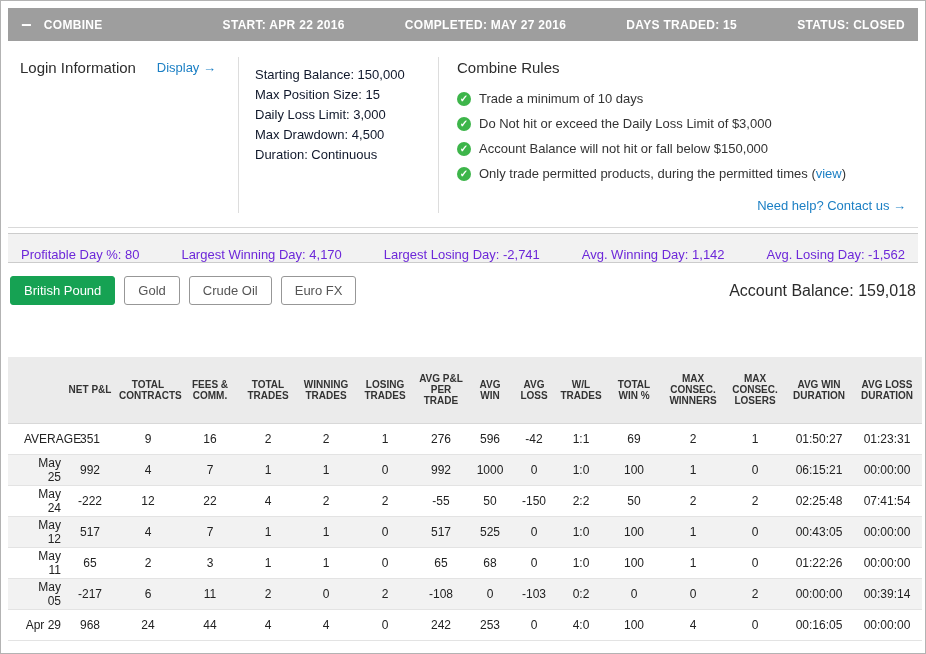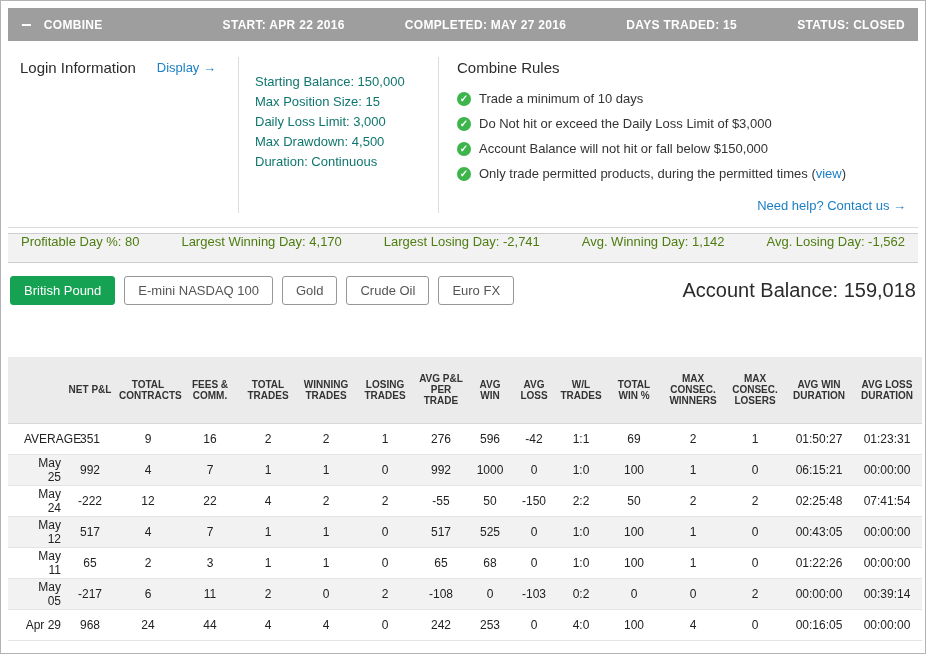--- a/index.html
+++ b/index.html
@@ -17,45 +17,45 @@
   .minimize { font-size: 18px; line-height: 1; margin-right: 12px; cursor: pointer; }
   .topbar-items { flex: 1; display: flex; justify-content: space-between; margin-left: 120px; align-items: center; }
   
   .info-section { display: flex; border-bottom: 1px solid #d9d9d9; padding: 16px 0 14px; }
   .col-login { width: 230px; padding: 2px 12px 0 12px; }
   .col-params { width: 200px; padding: 2px 10px 0 16px; border-left: 1px solid #ddd; }
   .col-rules { flex: 1; padding: 2px 12px 0 18px; border-left: 1px solid #ddd; display: flex; flex-direction: column; }
   h2 { font-size: 15px; font-weight: 400; color: #2d2d2d; }
   .login-row { display: flex; align-items: center; justify-content: space-between; padding-right: 10px; }
   .link { color: #1b7fc4; text-decoration: none; font-size: 13px; }
-  .params-list { list-style: none; margin-top: 13px; font-size: 13px; color: #0f766e; }
+  .params-list { list-style: none; margin-top: 6px; font-size: 13px; color: #0f172a; }
   .params-list li { line-height: 20px; }
   .rules-list { list-style: none; margin-top: 10px; font-size: 13px; color: #333; }
   .rules-list li { display: flex; align-items: center; line-height: 25px; }
   .check-icon {
     display: inline-flex; width: 14px; height: 14px; border-radius: 50%;
     background: #3db54a; color: #fff; font-size: 10px; font-weight: bold;
     align-items: center; justify-content: center; margin-right: 8px; flex: 0 0 14px;
   }
   .help-link { margin-top: auto; align-self: flex-end; padding-top: 12px; }
   
   .stats-bar {
     margin-top: 5px; background: #f2f2f2; border-top: 1px solid #ccc; border-bottom: 1px solid #ccc;
-    height: 30px; display: flex; align-items: flex-start; justify-content: space-between;
-    padding: 0 13px; font-size: 13px; color: #4d7c0f;
+    height: 30px; display: flex; align-items: flex-end; justify-content: space-between;
+    padding: 0 13px; font-size: 13px; color: #6d28d9;
   }
   
   .products-row { margin-top: 13px; display: flex; align-items: center; padding: 0 2px; gap: 40px; }
   .tabs { display: flex; gap: 9px; }
   .tab {
     font-family: inherit; font-size: 13px; padding: 6px 13px; background: #fff;
     border: 1px solid #979797; border-radius: 3px; color: #555; cursor: pointer; white-space: nowrap;
   }
   .tab-active { background: #16a253; border-color: #16a253; color: #fff; }
-  .account-balance { margin-left: auto; font-size: 20px; color: #2b2b2b; }
+  .account-balance { margin-left: auto; font-size: 16px; color: #2b2b2b; }
   
   .results-table { margin-top: 52px; width: 100%; border-collapse: collapse; table-layout: fixed; }
   .results-table thead th {
     background: #ebebeb; font-size: 10px; font-weight: bold; color: #333;
     text-align: center; vertical-align: middle; padding: 8px 3px; height: 66px;
     border-bottom: 1px solid #d8d8d8;
   }
   .results-table tbody td {
     font-size: 12px; color: #222; text-align: center; padding: 0 3px; height: 31px;
     border-bottom: 1px solid #e3e3e3;
@@ -120,21 +120,20 @@
       <span>Profitable Day %: 80</span>
       <span>Largest Winning Day: 4,170</span>
       <span>Largest Losing Day: -2,741</span>
       <span>Avg. Winning Day: 1,142</span>
       <span>Avg. Losing Day: -1,562</span>
     </div>
 
   <div class="products-row">
     <div class="tabs">
         <button class="tab tab-active">British Pound</button>
-        <button class="tab">E-mini NASDAQ 100</button>
         <button class="tab">Gold</button>
         <button class="tab">Crude Oil</button>
         <button class="tab">Euro FX</button>
       </div>
     <span class="account-balance">Account Balance: 159,018</span>
   </div>
 
   <table class="results-table">
     <colgroup>
       <col style="width:56px">

